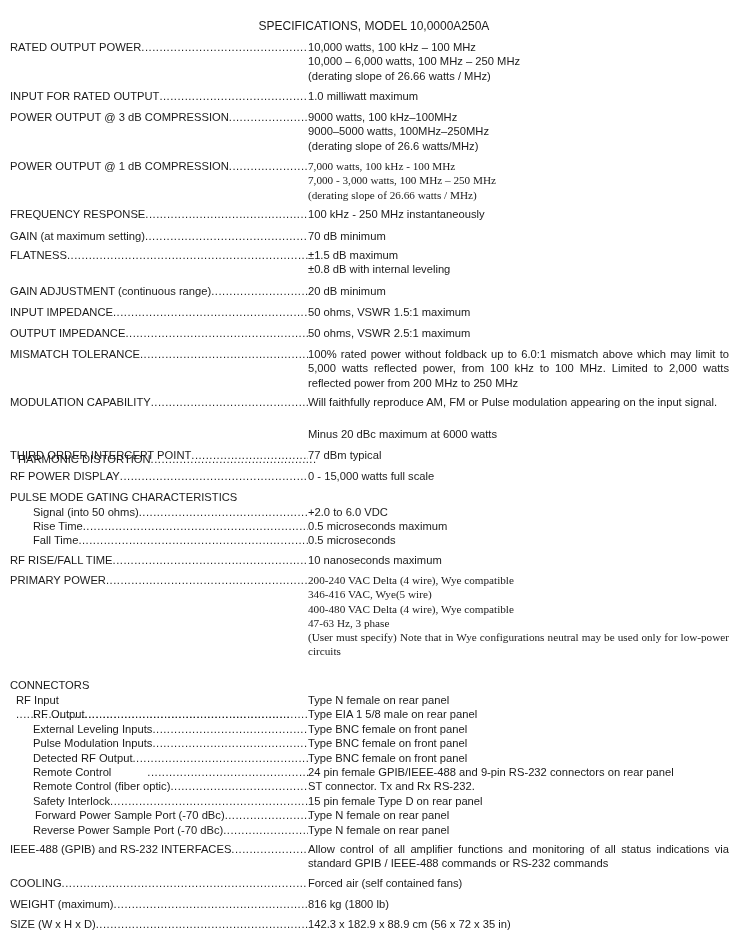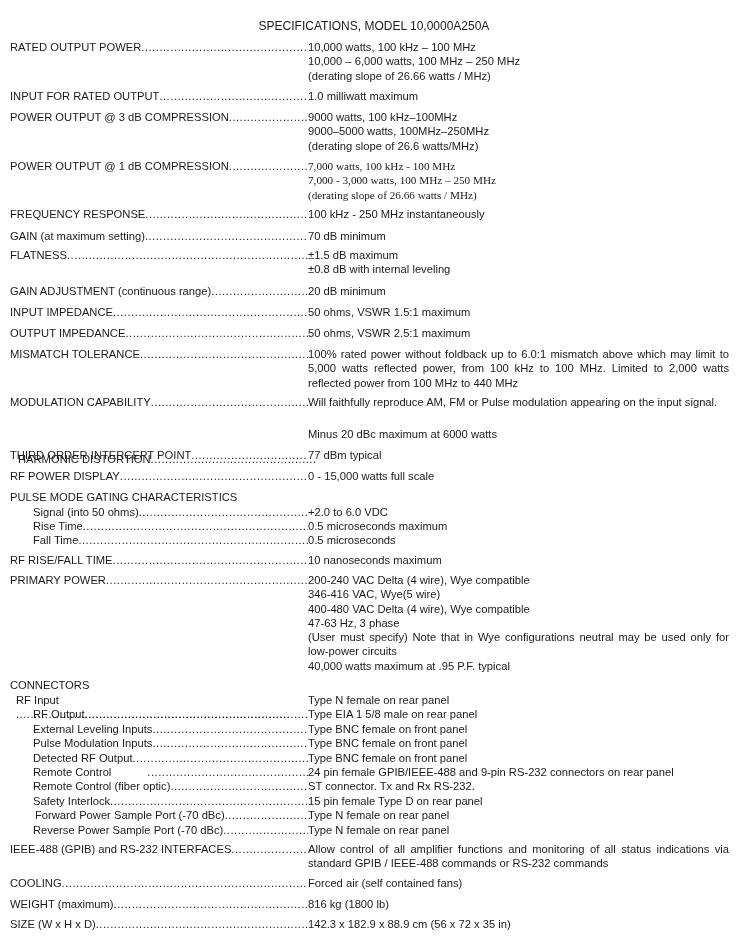--- a/index.html
+++ b/index.html
@@ -92,21 +92,21 @@
       <span class="dots">........................................................................................................................................................................................................</span>
     </div>
     <div class="val" style="top: 326px;">
       <div>50 ohms, VSWR 2.5:1 maximum</div>
     </div>
     <div class="lblwrap" style="top: 347px; left: 10px; width: 298px;">
       <span>MISMATCH TOLERANCE</span>
       <span class="dots">........................................................................................................................................................................................................</span>
     </div>
     <div class="val" style="top: 347px;">
-      <div>100% rated power without foldback up to 6.0:1 mismatch above which may limit to 5,000 watts reflected power, from 100 kHz to 100 MHz.  Limited to 2,000 watts reflected power from 100 MHz to 440 MHz</div>
+      <div>100% rated power without foldback up to 6.0:1 mismatch above which may limit to 5,000 watts reflected power, from 100 kHz to 100 MHz.  Limited to 2,000 watts reflected power from 200 MHz to 250 MHz</div>
     </div>
     <div class="lblwrap" style="top: 395px; left: 10px; width: 298px;">
       <span>MODULATION CAPABILITY</span>
       <span class="dots">........................................................................................................................................................................................................</span>
     </div>
     <div class="val" style="top: 395px;">
       <div>Will faithfully reproduce AM, FM or Pulse modulation appearing on the input signal.</div>
     </div>
     <div class="lblwrap" style="top: 452px; left: 10px; width: 298px; margin-left: 8px;">
       <span>HARMONIC DISTORTION</span>
@@ -147,27 +147,26 @@
     <div class="val" style="top: 533.4px;">0.5 microseconds</div>
     <div class="lblwrap" style="top: 553px; left: 10px; width: 298px;">
       <span>RF RISE/FALL TIME</span>
       <span class="dots">........................................................................................................................................................................................................</span>
     </div>
     <div class="val" style="top: 553px;">10 nanoseconds maximum</div>
     <div class="lblwrap" style="top: 573px; left: 10px; width: 298px;">
       <span>PRIMARY POWER</span>
       <span class="dots">........................................................................................................................................................................................................</span>
     </div>
-    <div class="val" style="top: 573px;">
+    <div class="val" style="top: 573px; font-family: Liberation Serif, serif;">
       <div>200-240 VAC Delta (4 wire), Wye compatible</div>
       <div>346-416 VAC, Wye(5 wire)</div>
       <div>400-480 VAC Delta (4 wire), Wye compatible</div>
       <div>47-63 Hz, 3 phase</div>
       <div>(User must specify)  Note that in Wye configurations neutral may be used only for low-power circuits</div>
-      <div>40,000 watts maximum at .95 P.F. typical</div>
     </div>
     <div class="heading" style="top: 678px;">CONNECTORS</div>
     <div class="lblwrap" style="top: 693px; left: 16px; width: 275px; flex-direction: column;">
       <span>RF Input</span>
       <span class="dots">........................................................................................................................................................................................................</span>
     </div>
     <div class="val" style="top: 693px; white-space: nowrap;">Type N female on rear panel</div>
     <div class="lblwrap" style="top: 707.4px; left: 33px; width: 275px;">
       <span>RF Output</span>
       <span class="dots">........................................................................................................................................................................................................</span>

